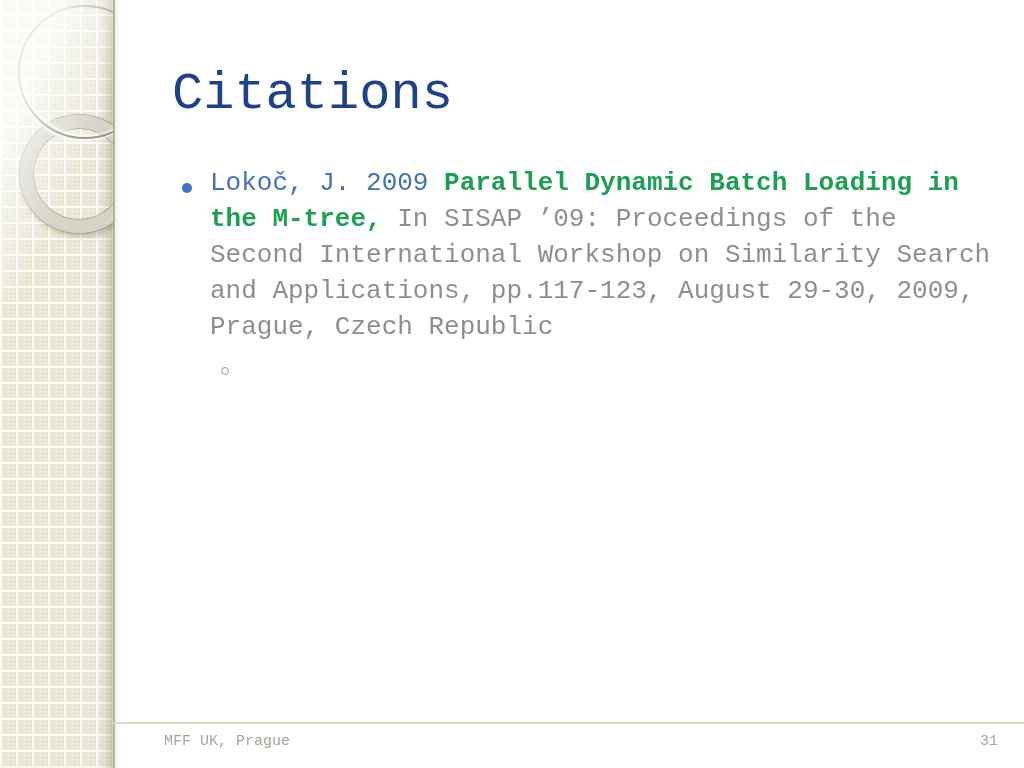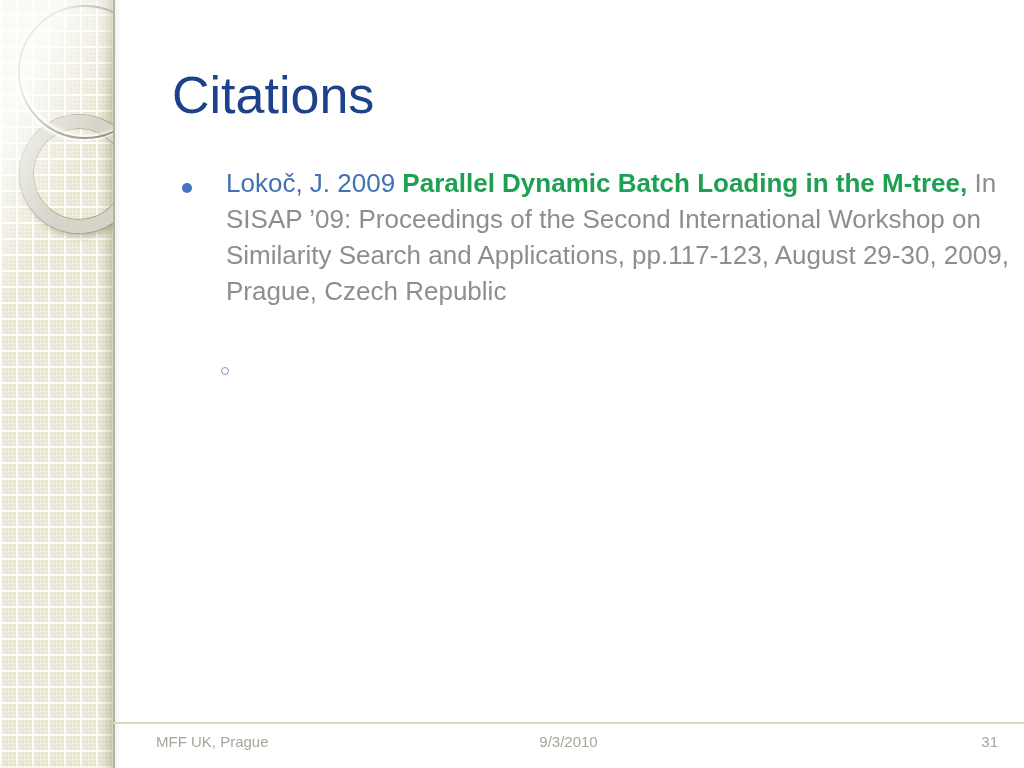--- a/index.html
+++ b/index.html
@@ -2,21 +2,21 @@
 <html><head>
 <meta charset="utf-8">
 <style>
   html, body { margin: 0; padding: 0; background: #ffffff; }
   .slide {
     position: relative;
     width: 1024px;
     height: 768px;
     background: #ffffff;
     overflow: hidden;
-    font-family: Liberation Sans, sans-serif;
+    font-family: Liberation Mono, monospace;
   }
 
   
   .side-strip {
     position: absolute;
     left: 0; top: 0;
     width: 113px; height: 768px;
     background:
       repeating-linear-gradient(0deg,  rgba(255,255,255,0.90) 0px, rgba(255,255,255,0.90) 2px, rgba(255,255,255,0) 2px, rgba(255,255,255,0) 16px),
       repeating-linear-gradient(90deg, rgba(255,255,255,0.90) 0px, rgba(255,255,255,0.90) 2px, rgba(255,255,255,0) 2px, rgba(255,255,255,0) 16px),
@@ -71,21 +71,20 @@
     border-radius: 50%;
     background: #4472c4;
   }
   .citation-1 {
     position: absolute;
     left: 210px; top: 165px;
     width: 790px;
     font-size: 26px;
     line-height: 36px;
     color: #8e8e8e;
-    margin-left: 16px;
   }
   .author-blue { color: #4271b4; }
   .work-green  { color: #1ea052; font-weight: bold; }
   .details-gray { color: #8e8e8e; }
 
   .sub-bullet-circle {
     position: absolute;
     left: 221px; top: 367px;
     width: 8px; height: 8px;
     box-sizing: border-box;
@@ -109,21 +108,21 @@
     left: 113px; top: 722px;
     width: 911px; height: 1.5px;
     background: #dbd8c4;
   }
   .footer-left, .footer-date, .footer-page {
     position: absolute;
     top: 733px;
     font-size: 15px;
     color: #a8a59a;
   }
-  .footer-left { left: 156px; }
+  .footer-left { left: 164px; }
   .footer-date { left: 113px; width: 911px; text-align: center; }
   .footer-page { right: 26px; }
 </style>
 </head>
 <body>
 
 <div class="slide">
 
   <div class="side-strip">
     <div class="circle-ring"></div>
@@ -133,16 +132,15 @@
 
   <div class="title">Citations</div>
 
   <div class="bullet-dot"></div>
   <div class="citation-1"><span class="author-blue">Lokoč, J. 2009 </span><span class="work-green">Parallel Dynamic Batch Loading in the M-tree,</span><span class="details-gray"> In SISAP ’09: Proceedings of the Second International Workshop on Similarity Search and Applications, pp.117-123, August 29-30, 2009, Prague, Czech Republic</span></div>
 
   <div class="sub-bullet-circle"></div>
 
   <div class="footer-divider"></div>
   <div class="footer-left">MFF UK, Prague</div>
-  <div class="footer-date">9/3/2010</div>
   <div class="footer-page">31</div>
 
 </div>
 
 </body></html>

